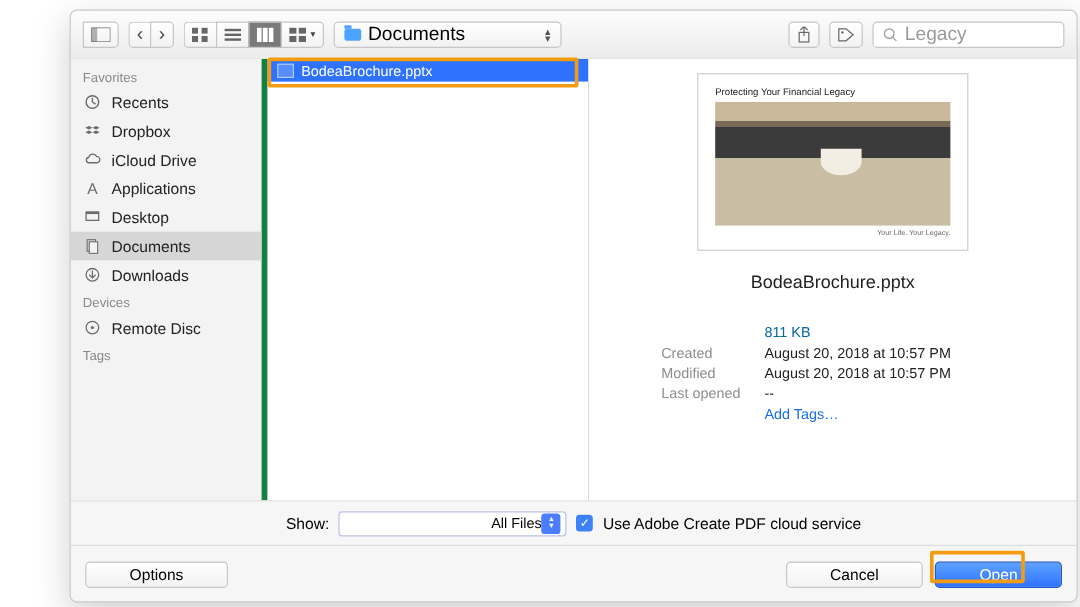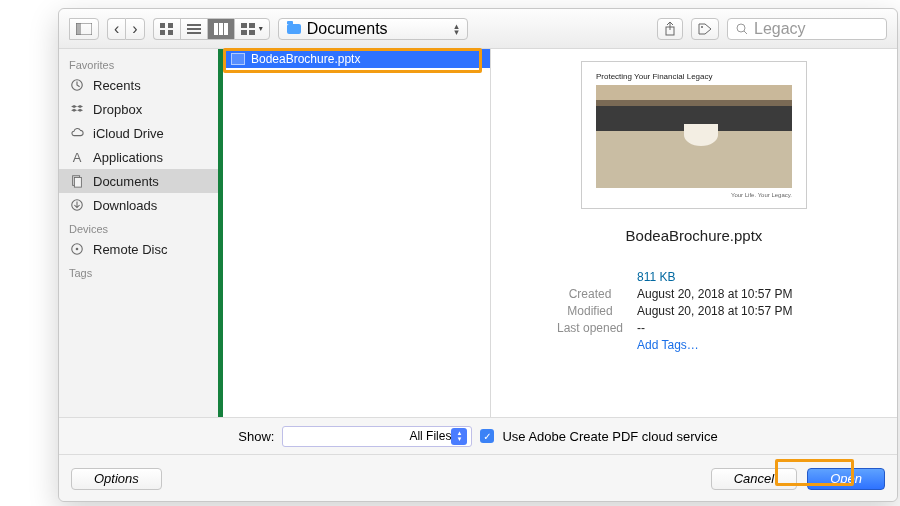--- a/index.html
+++ b/index.html
@@ -34,29 +34,29 @@
 .hl-open { left: 775px; top: 459px; width: 79px; height: 27px; }
 .preview { flex:1; background:#fff; display:flex; flex-direction:column; align-items:center; padding-top: 12px; font-size:13px; }
 .thumb { width: 226px; height: 148px; border:1px solid #ccc; background:#fff; padding: 10px 14px; display:flex; flex-direction:column; }
 .thumb-title { font-size: 8px; color:#222; margin-bottom:4px; }
 .thumb-img { flex:1; background: linear-gradient(#c9b89a 0%, #c9b89a 15%, #7a6a55 15%, #7a6a55 20%, #3b3b3b 20%, #3b3b3b 45%, #c9bda3 45%, #c9bda3 100%); position:relative; }
 .thumb-img::after { content:""; position:absolute; top:38%; left:45%; width:34px; height:22px; background:#f3eee3; border-radius: 0 0 50% 50%; }
 .thumb-foot { font-size: 6px; text-align:right; color:#666; margin-top:4px; }
 .pv-name { margin-top: 18px; font-size: 15px; color:#222; }
 .pv-meta { margin-top: 26px; width: 100%; padding: 0 30px 0 60px; font-size: 12px; color:#222; }
 .pv-meta .row { display:flex; gap: 8px; margin-bottom: 3px; }
-.pv-meta .lbl { width: 78px; text-align:center; color:#8e8e8e; }
+.pv-meta .lbl { width: 78px; text-align:left; color:#8e8e8e; }
 .pv-meta .val.link { color:#1a6fe8; }
 .divider { height:1px; background:#dcdcdc; }
 .showrow { height: 36px; display:flex; align-items:center; justify-content:center; gap: 8px; font-size:13px; background:#f6f6f6; }
 .select { height:21px; width:190px; background:#fff; border:1px solid #bfbfe8; border-radius:3px; display:flex; align-items:center; padding:0 4px 0 8px; font-size:12px; justify-content:flex-end; }
 .select .arrows { width:16px; height:17px; background:#4a7dff; border-radius:3px; display:flex; flex-direction:column; align-items:center; justify-content:center; font-size:7px; color:#fff; line-height:6px; }
 .chk { width:14px; height:14px; background:#3b82f6; border-radius:3px; display:flex; align-items:center; justify-content:center; color:#fff; font-size:10px; }
 .footer { height: 46px; display:flex; align-items:center; padding: 0 12px; gap: 10px; background:#f6f6f6; border-top:1px solid transparent; border-radius:0 0 6px 6px; }
-.btn { height:22px; padding: 0 22px; background: linear-gradient(#fff,#f2f2f2); border:1px solid #c6c6c6; border-radius:4px; font-size:13px; display:inline-flex; align-items:center; justify-content:center;font-style:italic; }
+.btn { height:22px; padding: 0 36px; background: linear-gradient(#fff,#f2f2f2); border:1px solid #c6c6c6; border-radius:4px; font-size:13px; display:inline-flex; align-items:center; justify-content:center; }
 .btn.primary { background: linear-gradient(#5ea2ff,#2e72ff); color:#fff; border-color:#2359c9; min-width:68px; }
 svg { display:block; }
 </style>
 </head>
 <body>
 
 <div class="dialog">
 
   <div class="toolbar">
     <div class="tb-seg">
@@ -166,20 +166,29 @@
               <path d="M12 11 A3 3 0 0 0 12 5 A4 4 0 0 0 4.5 6 A2.5 2.5 0 0 0 5 11 Z" fill="none" stroke="#6a6a6a" stroke-width="1.2"></path>
             </svg>
           </span>
           <span>iCloud Drive</span>
         </div>
         <div class="sb-item">
           <span class="sb-ic">
             <span style="font-size:13px;color:#6a6a6a">A</span>
           </span>
           <span>Applications</span>
+        </div>
+        <div class="sb-item">
+          <span class="sb-ic">
+            <svg viewBox="0 0 16 16">
+              <rect x="2" y="3" width="12" height="8" fill="none" stroke="#6a6a6a" stroke-width="1.2"></rect>
+              <rect x="2" y="3" width="12" height="2" fill="#6a6a6a"></rect>
+            </svg>
+          </span>
+          <span>Desktop</span>
         </div>
         <div class="sb-item sel">
           <span class="sb-ic">
             <svg viewBox="0 0 16 16">
               <rect x="3" y="2" width="8" height="11" fill="none" stroke="#6a6a6a"></rect>
               <rect x="5" y="4" width="8" height="11" fill="#f3f3f3" stroke="#6a6a6a"></rect>
             </svg>
           </span>
           <span>Documents</span>
         </div>

